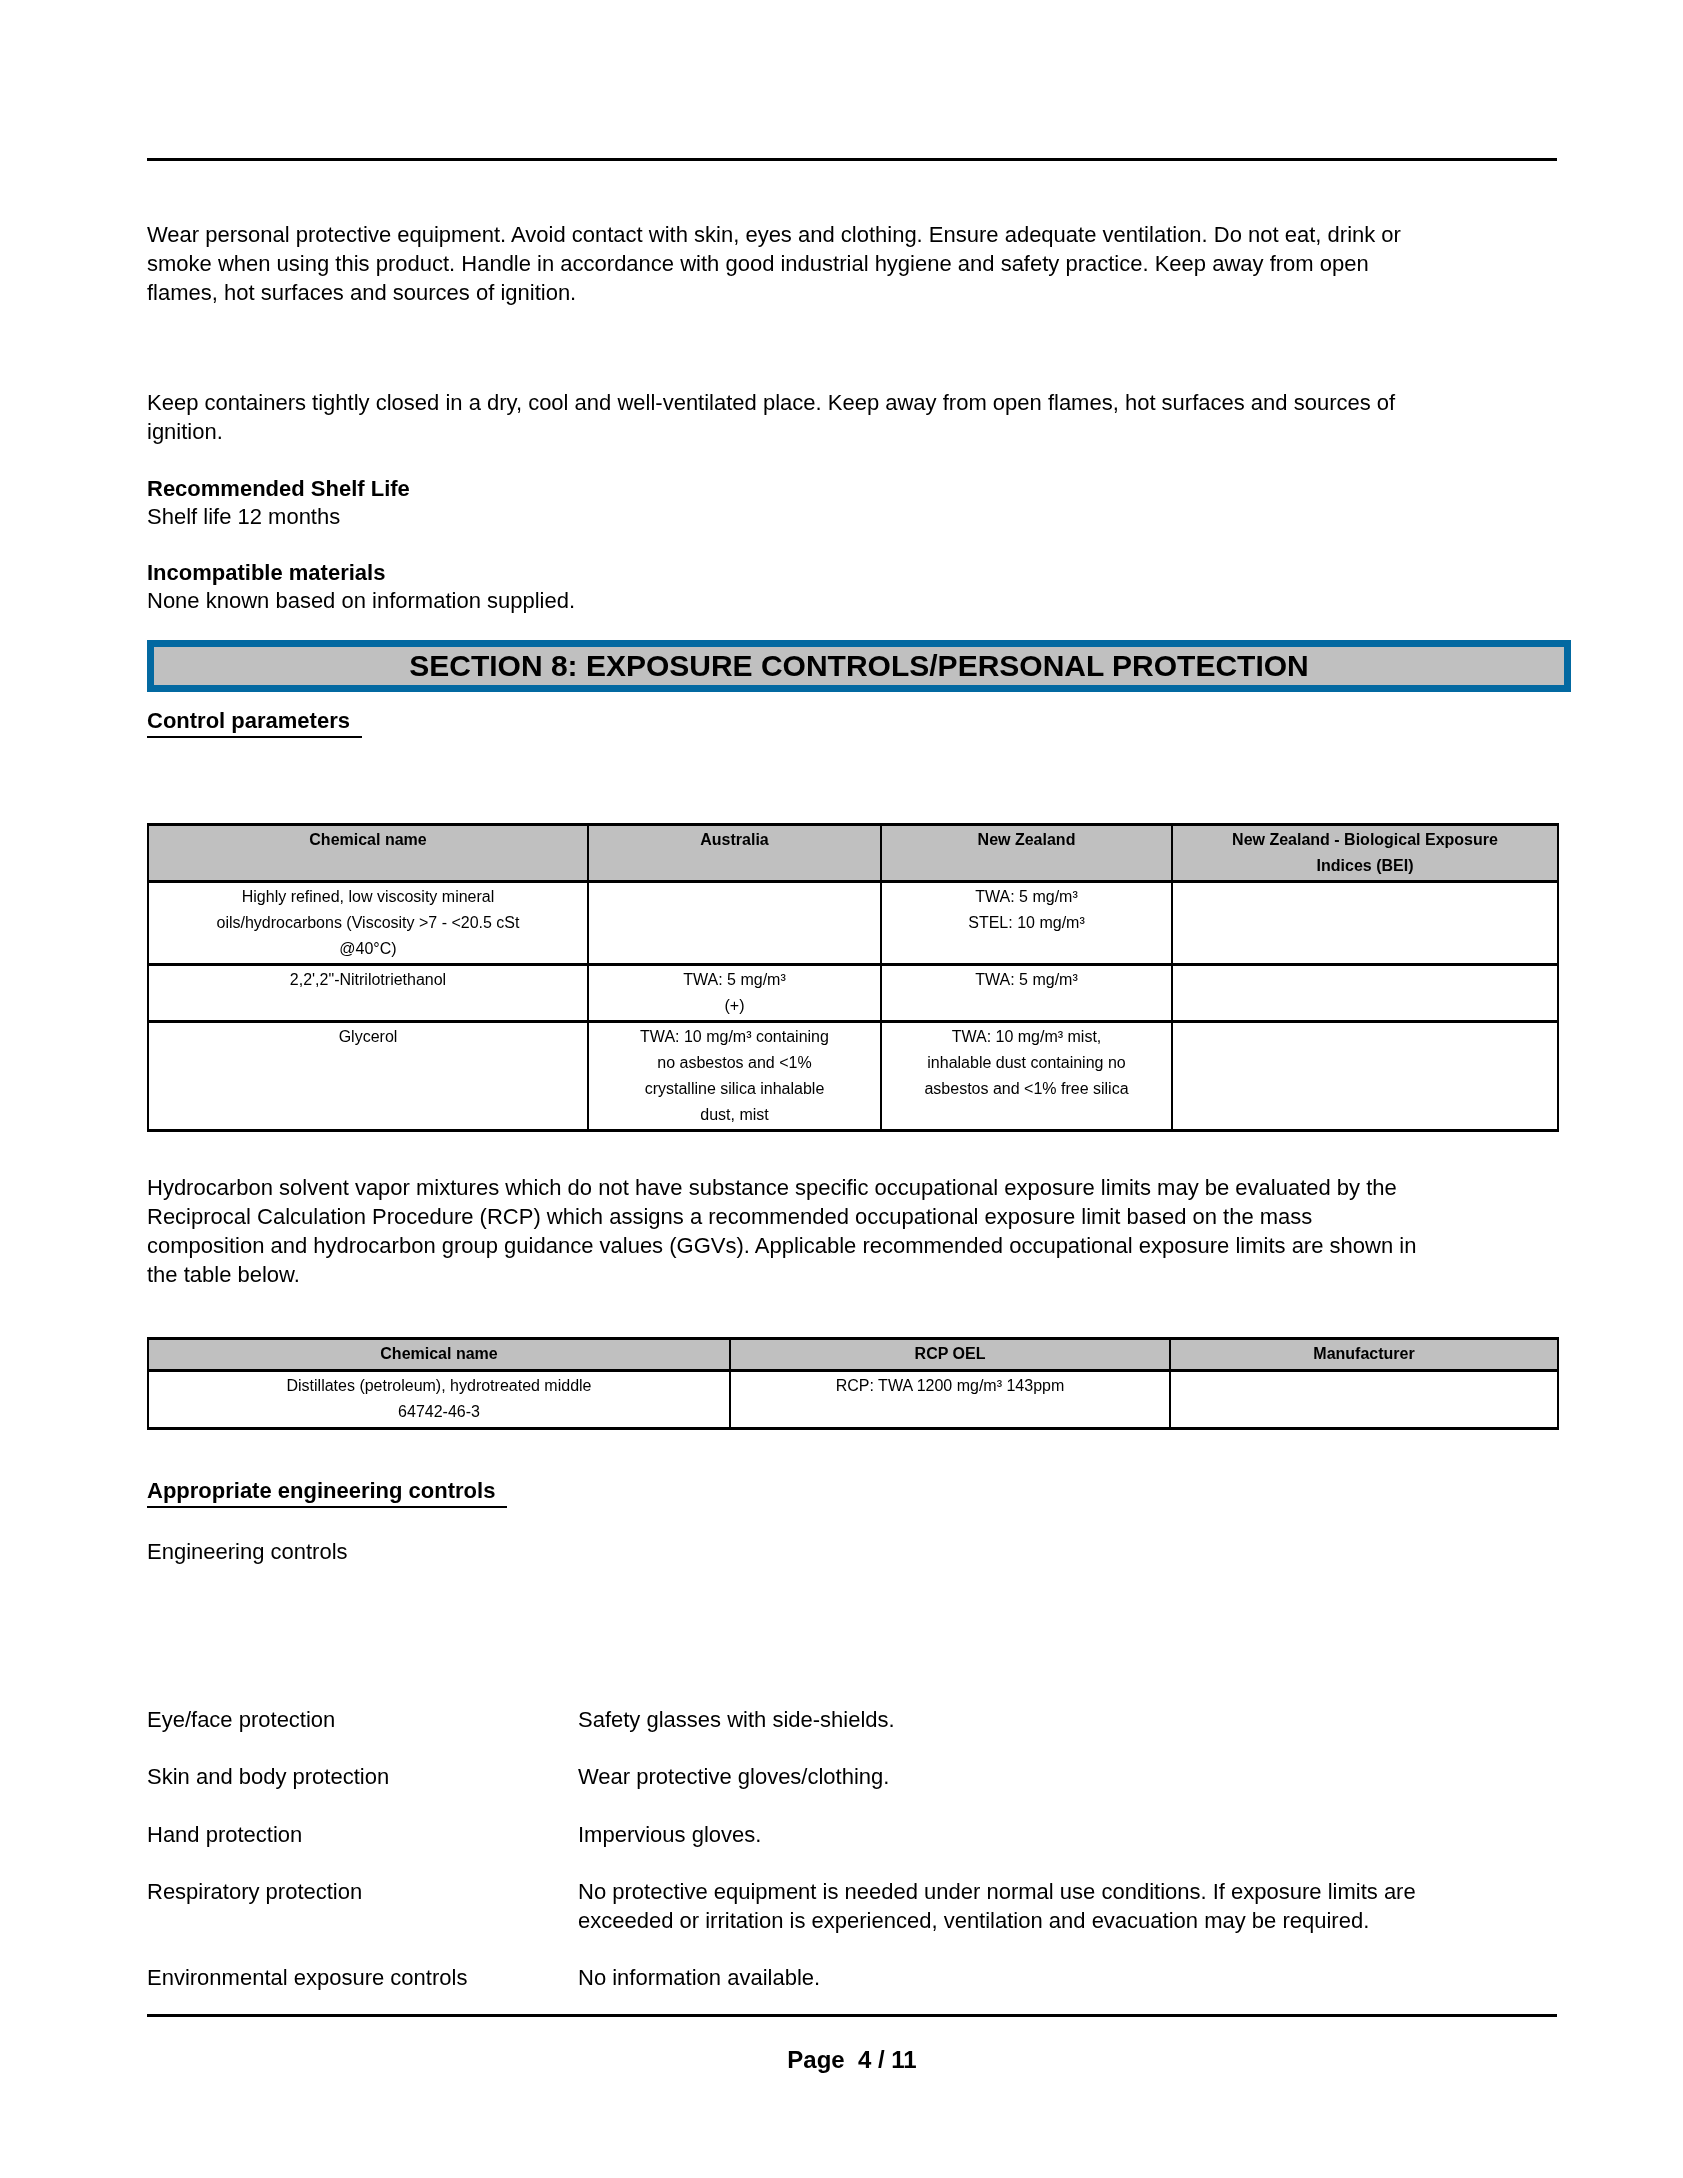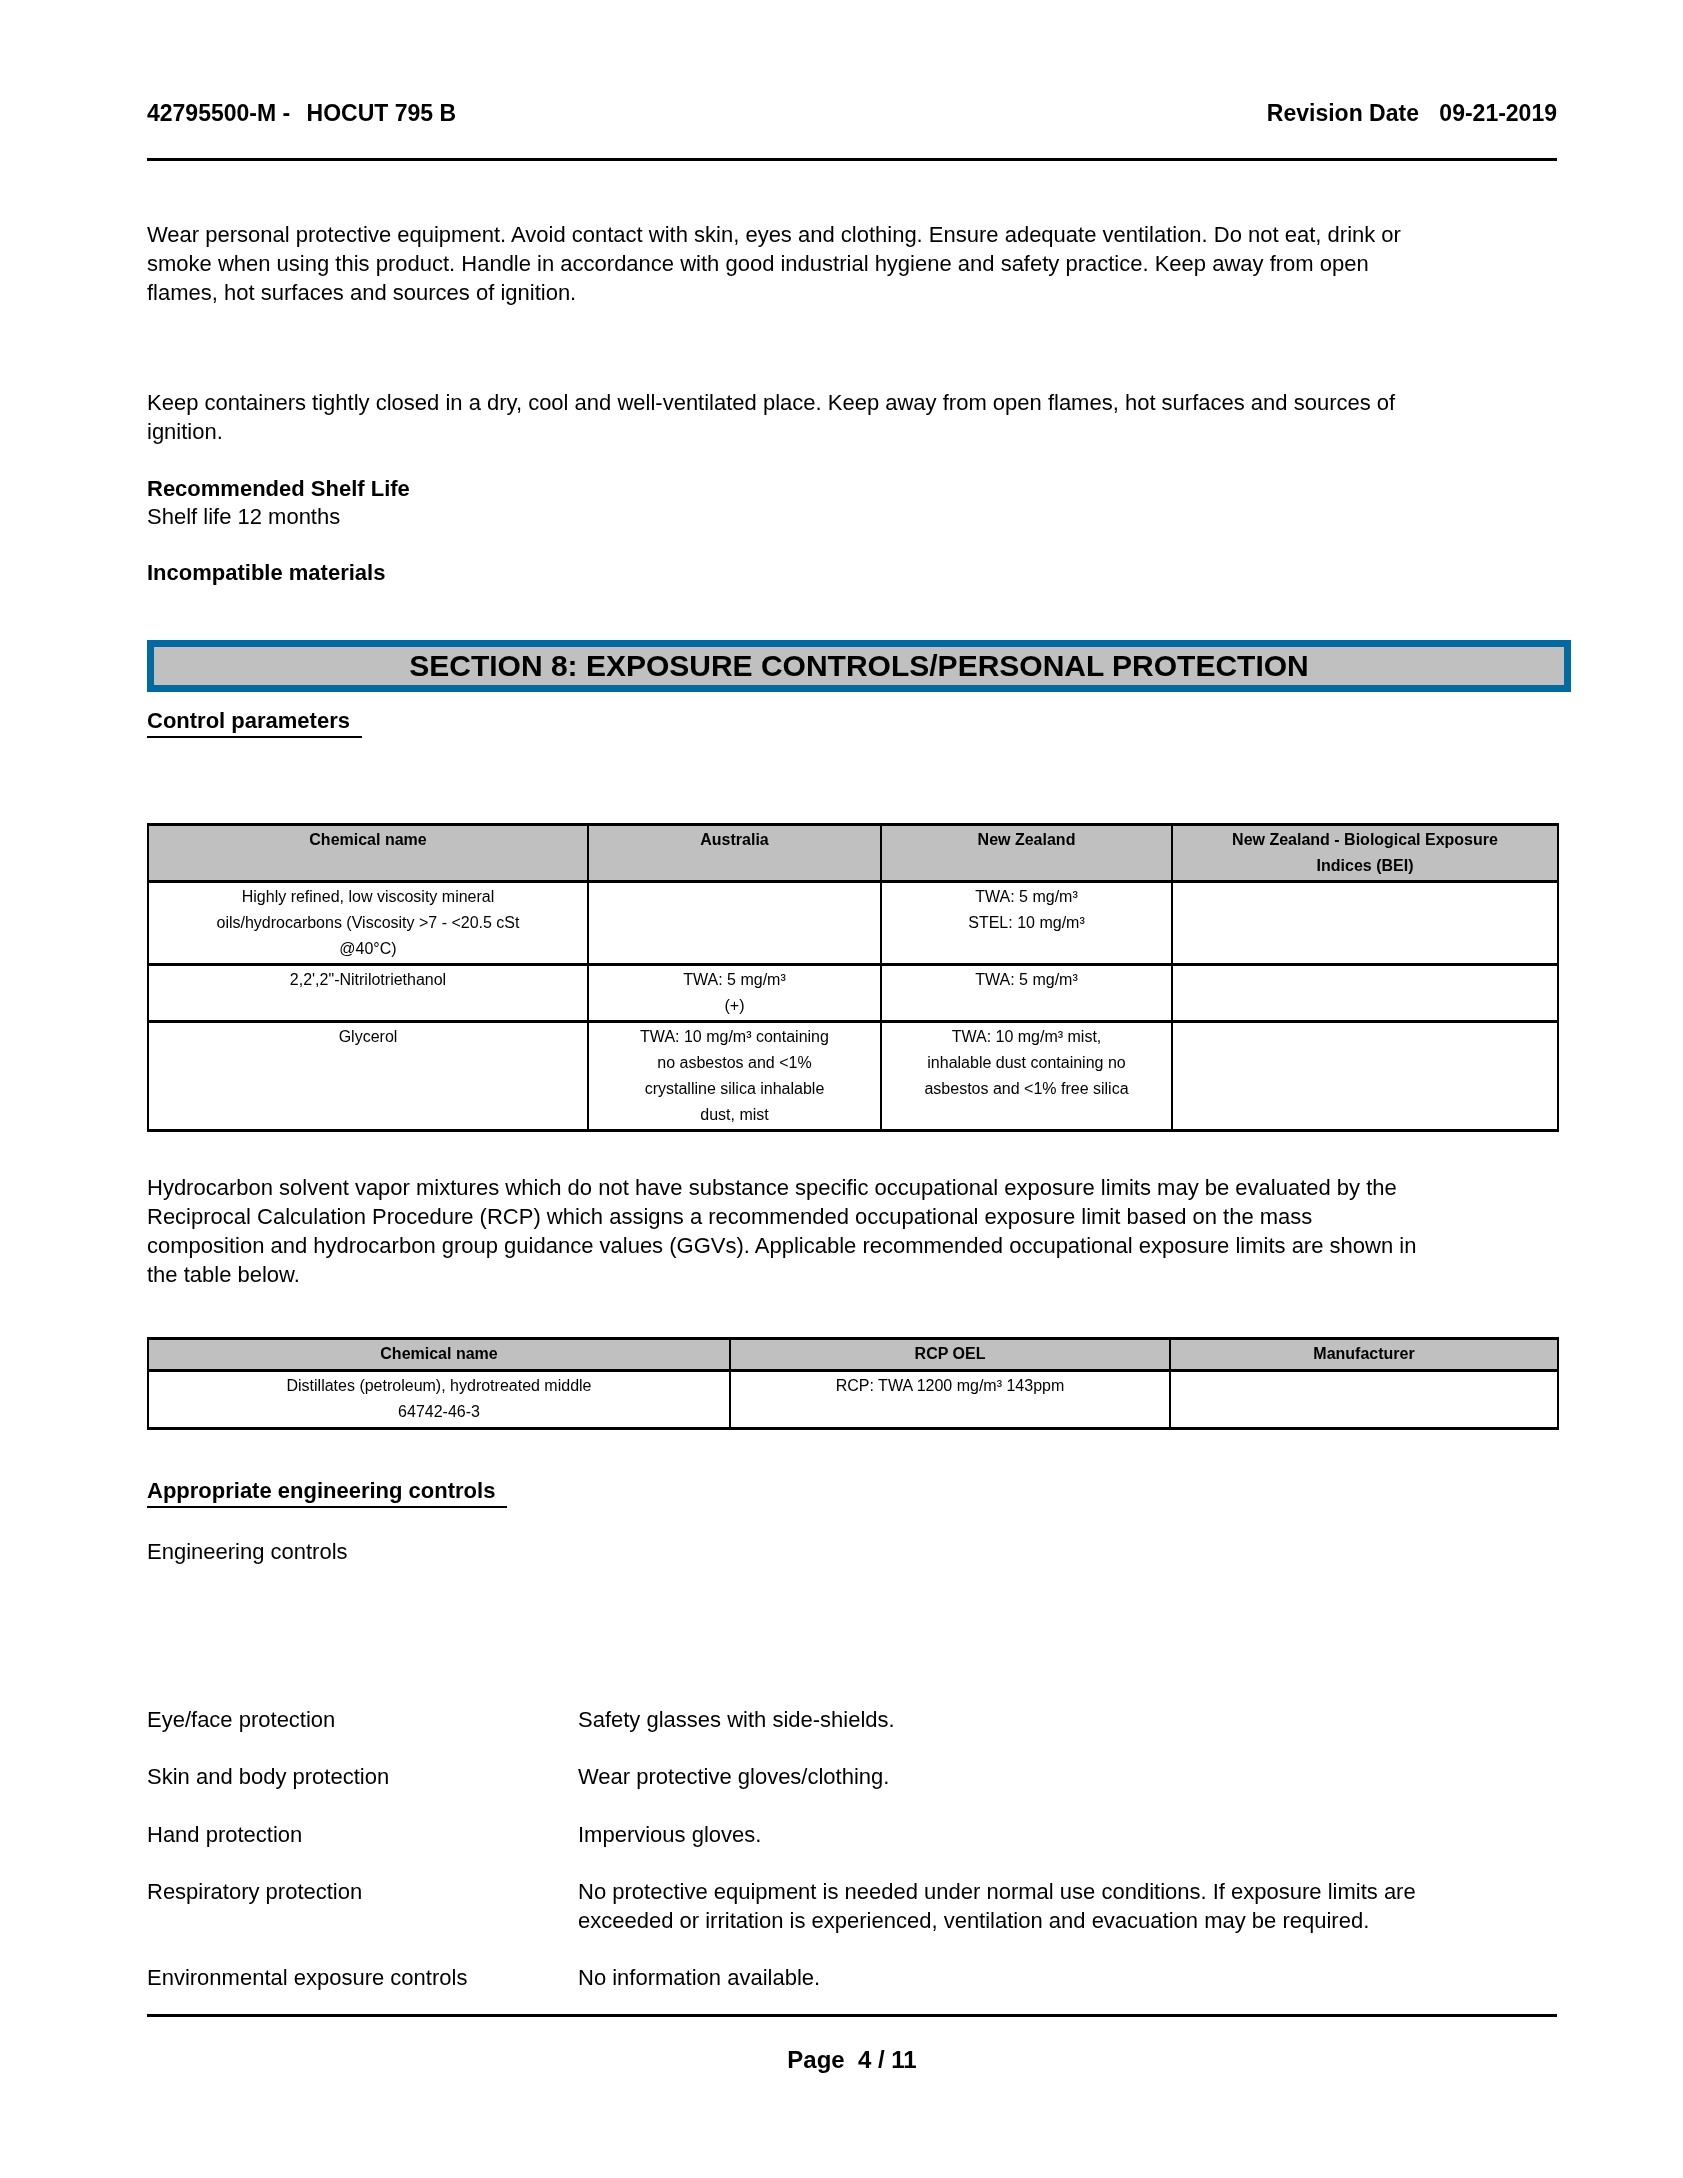--- a/index.html
+++ b/index.html
@@ -33,43 +33,34 @@
   .kvrow { font-size:22px; line-height:29px; }
   .kvlabel { position:absolute; left:0; top:0; font-weight:normal; }
   .kvvalue { position:absolute; left:431px; top:0; white-space:pre-line; }
   .footer { text-align:center; font-weight:bold; font-size:24px; line-height:30px; white-space:pre; }
 </style>
 </head>
 <body>
 
 <div class="page">
 
-  <div class="abs cw docheader" style="top:99px;">
-    <div>
-      <span>42795500-M -</span>
-      <span style="margin-left:10px;">HOCUT 795 B</span>
-    </div>
-    <div>
-      <span>Revision Date</span>
-      <span class="revdate">09-21-2019</span>
-    </div>
-  </div>
   <div class="abs cw rule" style="top:158px;"></div>
 
   <div class="abs cw para" style="top:220px;">Wear personal protective equipment. Avoid contact with skin, eyes and clothing. Ensure adequate ventilation. Do not eat, drink or
 smoke when using this product. Handle in accordance with good industrial hygiene and safety practice. Keep away from open
 flames, hot surfaces and sources of ignition.</div>
 
   <div class="abs cw para" style="top:388px;">Keep containers tightly closed in a dry, cool and well-ventilated place. Keep away from open flames, hot surfaces and sources of
 ignition.</div>
 
   <div class="abs cw heading" style="top:476px;">Recommended Shelf Life</div>
   <div class="abs cw para" style="top:502px;">Shelf life 12 months</div>
 
   <div class="abs cw heading" style="top:560px;">Incompatible materials</div>
+  <div class="abs cw para" style="top:586px;">None known based on information supplied.</div>
 
   <div class="abs cw sectionbar" style="top:640px;">
     <span>SECTION 8: EXPOSURE CONTROLS/PERSONAL PROTECTION</span>
   </div>
 
   <div class="abs cw heading" style="top:708px;">
     <span class="hunder">Control parameters</span>
   </div>
 
   <table class="abs t1" style="top:823px; left:147px; width:1410px;">

